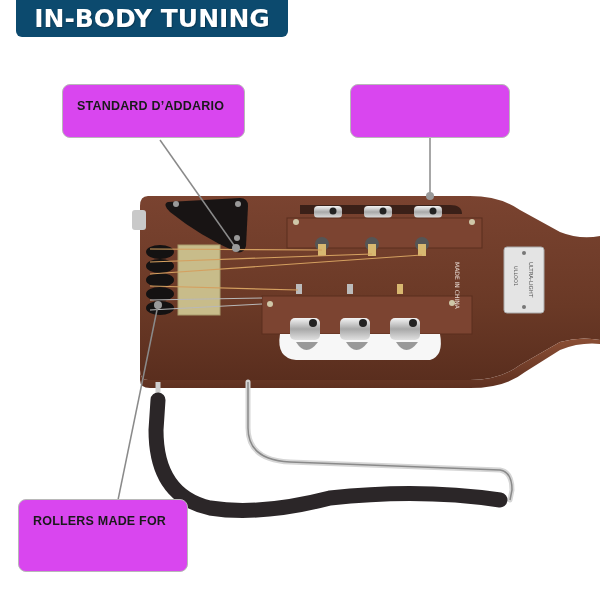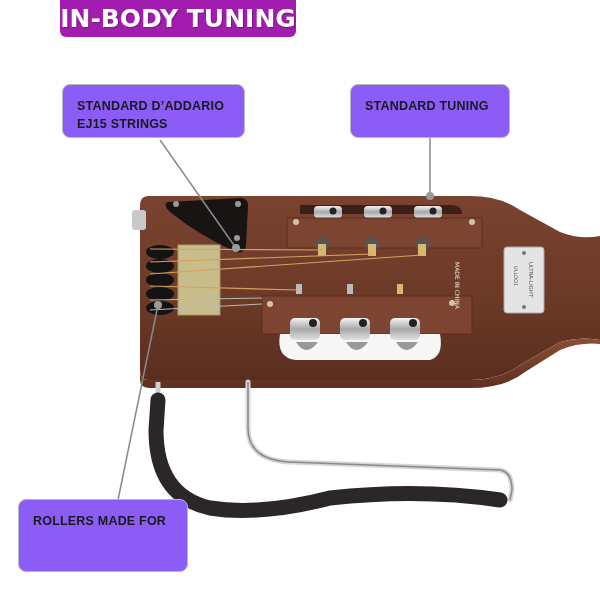--- a/index.html
+++ b/index.html
@@ -1,21 +1,21 @@
 <!DOCTYPE html>
 <html><head>
 <meta charset="utf-8">
 <style>
   html,body{margin:0;padding:0;background:#ffffff;}
   body{width:600px;height:600px;position:relative;overflow:hidden;font-family:"DejaVu Sans","Liberation Sans",sans-serif;}
-  .banner{position:absolute;left:16px;top:0;width:236px;height:37px;background:#a21caf;border-radius:0 0 6px 6px;
-    display:flex;align-items:center;justify-content:center;margin-left:44px;}
+  .banner{position:absolute;left:16px;top:0;width:272px;height:37px;background:#0c4a6e;border-radius:0 0 6px 6px;
+    display:flex;align-items:center;justify-content:center;}
   .banner span{color:#fff;font-weight:bold;font-size:25px;letter-spacing:0px;text-shadow:1px 1px 1px rgba(0,0,0,.25);
     font-family:"DejaVu Sans","Liberation Sans",sans-serif;}
-  .callout{position:absolute;background:#8b5cf6;border:1px solid #b8b8b8;border-radius:8px;
+  .callout{position:absolute;background:#d946ef;border:1px solid #b8b8b8;border-radius:8px;
     box-sizing:border-box;padding:12px 14px;color:#1a1a1a;font-size:12.5px;line-height:18px;font-weight:bold;
     font-family:"Liberation Sans",sans-serif;letter-spacing:.2px;}
   .callout span{display:block;}
   svg.art{position:absolute;left:0;top:0;}
 </style>
 </head>
 <body>
 
 <div class="banner">
   <span>IN-BODY TUNING</span>
@@ -135,22 +135,20 @@
   <line x1="160" y1="140" x2="236" y2="248" stroke="#8a8a8a" stroke-width="1.5"></line>
   <circle cx="236" cy="248" r="4" fill="#9a9a9a"></circle>
   <line x1="430" y1="138" x2="430" y2="196" stroke="#8a8a8a" stroke-width="1.5"></line>
   <circle cx="430" cy="196" r="4" fill="#9a9a9a"></circle>
   <line x1="158" y1="305" x2="118" y2="500" stroke="#8a8a8a" stroke-width="1.5"></line>
   <circle cx="158" cy="305" r="4" fill="#9a9a9a"></circle>
 </svg>
 
 <div class="callout" style="left:62px;top:84px;width:183px;height:54px;">
   <span>STANDARD D’ADDARIO</span>
-  <span>EJ15 STRINGS</span>
 </div>
 
 <div class="callout" style="left:350px;top:84px;width:160px;height:54px;">
-  <span>STANDARD TUNING</span>
 </div>
 
 <div class="callout" style="left:18px;top:499px;width:170px;height:73px;">
   <span>ROLLERS MADE FOR</span>
 </div>
 
 </body></html>

